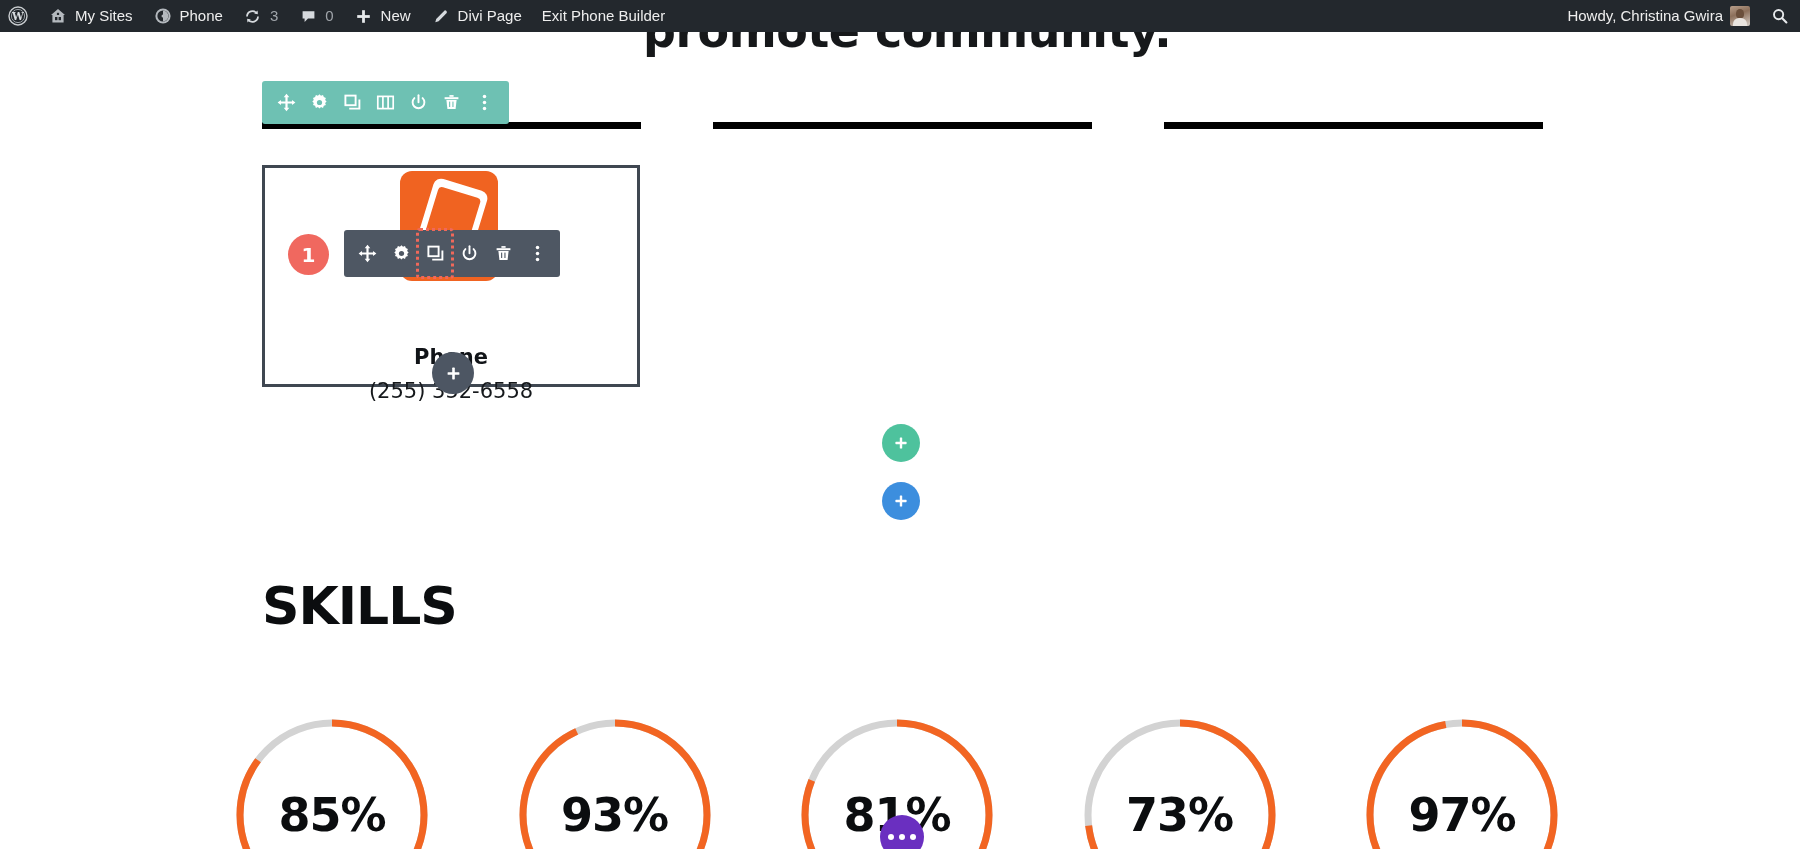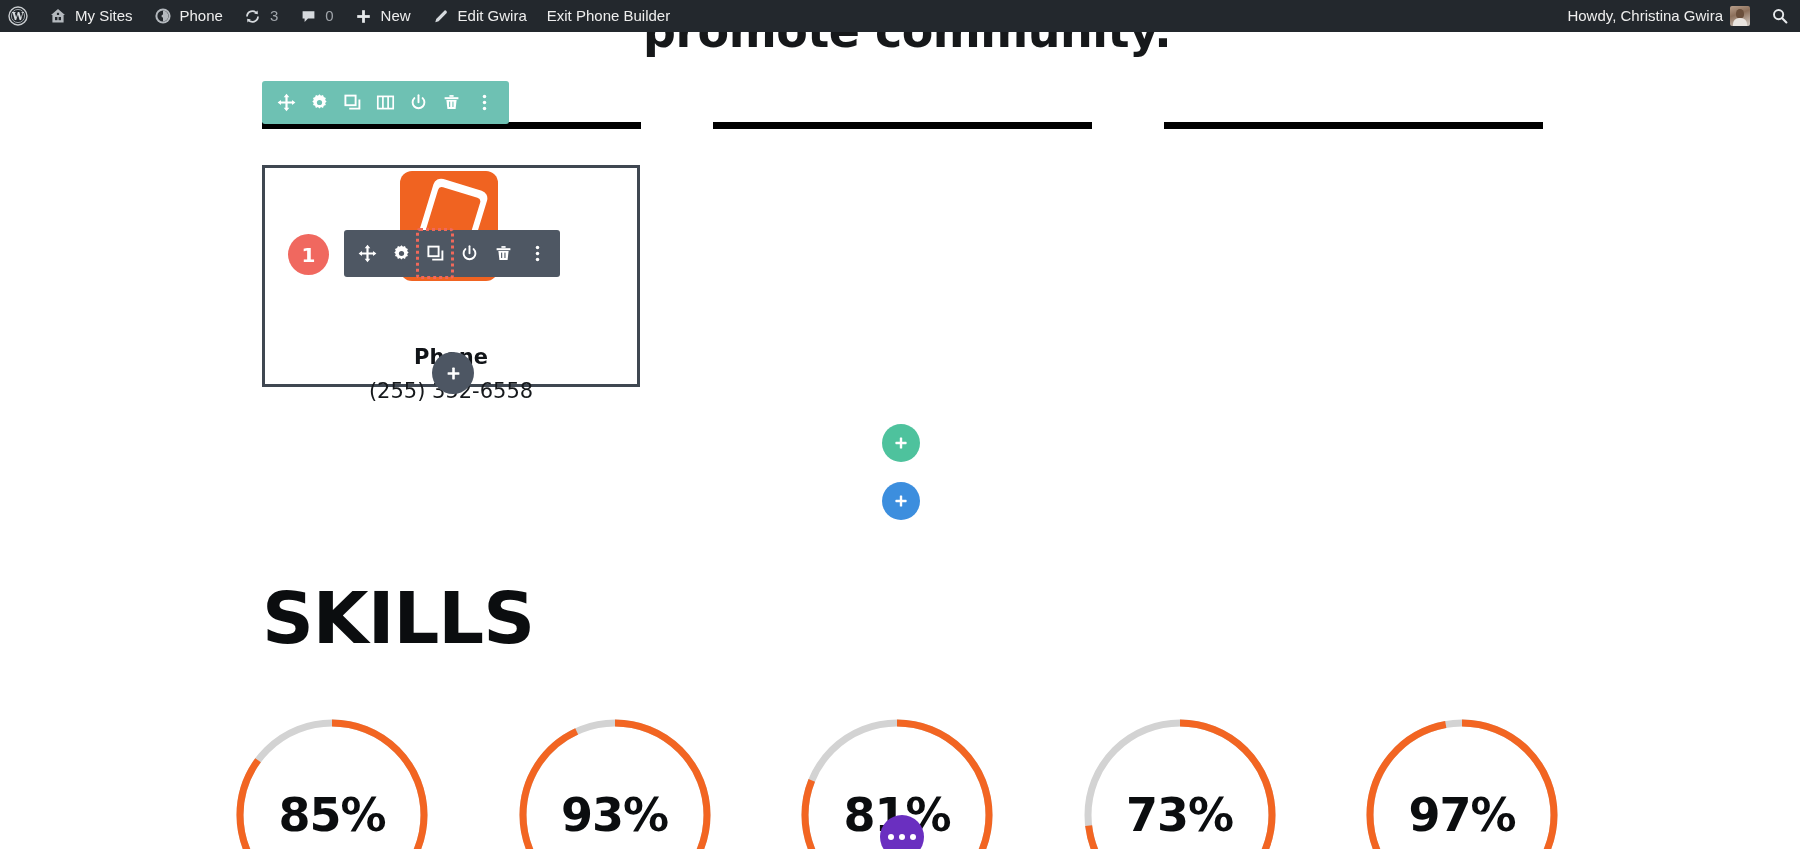--- a/index.html
+++ b/index.html
@@ -137,21 +137,21 @@
   .fab-gray  { left:432px; top:320px; width:42px; height:42px; background:#4d5663; }
   .fab-green { left:882px; top:392px; width:38px; height:38px; background:#4ec29d; }
   .fab-blue  { left:882px; top:450px; width:38px; height:38px; background:#3c8ede; }
   .fab-purple{ left:880px; top:783px; width:44px; height:44px; background:#6a2fc0; }
   .dots3{ display:flex; gap:5px; }
   .dots3 i{ display:block; width:6px; height:6px; border-radius:50%; background:#ffffff; }
 
   
   .skills-title{
     position:absolute; left:262px; top:544px;
-    font-size:72px; font-weight:800; letter-spacing:-1px;
+    font-size:52px; font-weight:800; letter-spacing:-1px;
     color:#0b0d0f;
     font-family:"DejaVu Sans", sans-serif;
   }
 
   .circle-row{
     position:absolute; left:232px; top:683px;
     width:1330px; height:180px;
     display:flex; justify-content:space-between; align-items:flex-start;
   }
   .circle-item{ position:relative; width:200px; height:200px; }
@@ -234,21 +234,21 @@
       </span>
       <span>New</span>
     </div>
 
     <div class="ab-item">
       <span class="ab-ico">
         <svg width="17" height="17" viewBox="0 0 17 17">
           <path d="M12.6 2.4 a1.9 1.9 0 0 1 2.1 2.6 L6.6 13.3 L3.3 14.2 L4.2 10.9 Z" fill="#d6dade"></path>
         </svg>
       </span>
-      <span>Edit Gwira</span>
+      <span>Divi Page</span>
     </div>
 
     <div class="ab-item">
       <span>Exit Phone Builder</span>
     </div>
   </div>
 
   <div class="ab-right">
     <div class="ab-item">
       <span>Howdy, Christina Gwira</span>

